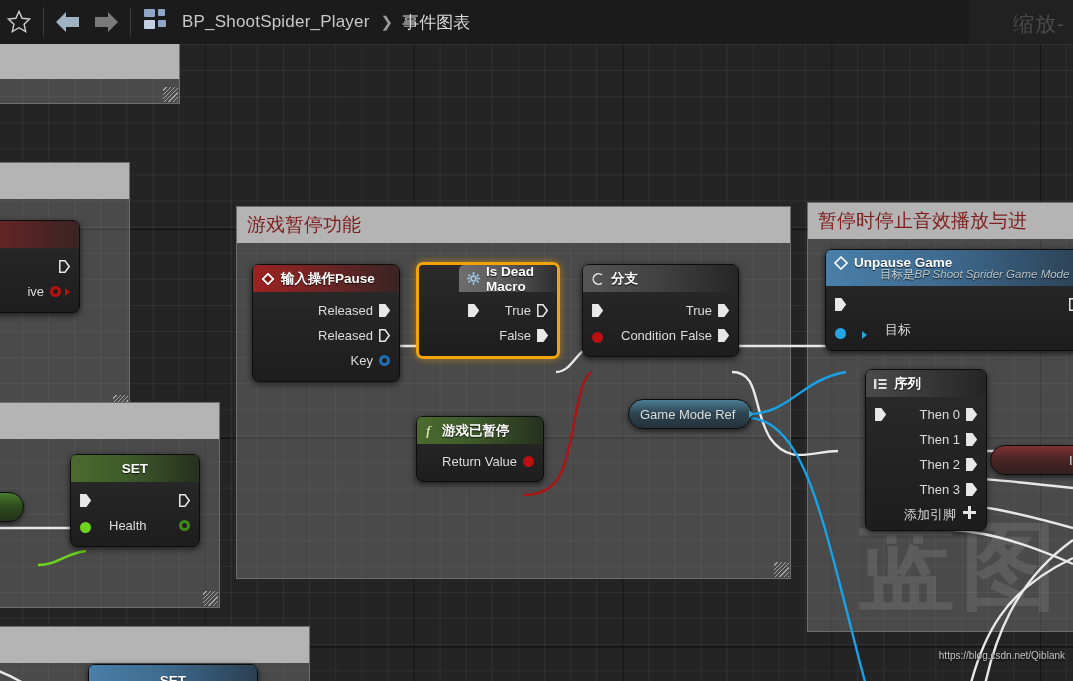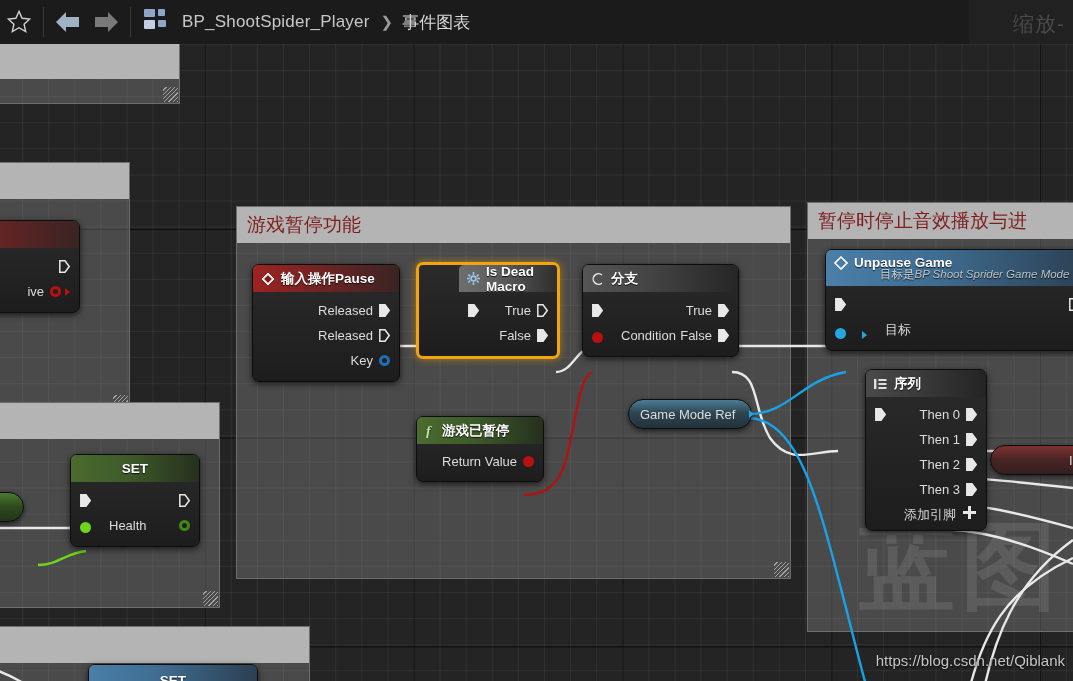--- a/index.html
+++ b/index.html
@@ -145,21 +145,21 @@
   #wires{position:absolute;left:0;top:44px;width:1073px;height:637px;pointer-events:none;}
   .wnode{z-index:20;}
 
   
   #wm{
     position:absolute;right:10px;bottom:48px;font-size:96px;color:rgba(255,255,255,.10);
     font-weight:bold;letter-spacing:6px;z-index:5;pointer-events:none;
     white-space:nowrap;
   }
   #wm-url{
-    position:absolute;right:8px;bottom:12px;color:#c6c6c6;font-size:15px;
+    position:absolute;right:8px;bottom:20px;color:#c6c6c6;font-size:10px;
     z-index:40;pointer-events:none;text-shadow:0 1px 2px rgba(0,0,0,.9);
   }
 </style>
 </head>
 <body>
 
 <div id="screen">
 
   <div id="canvas">
 

